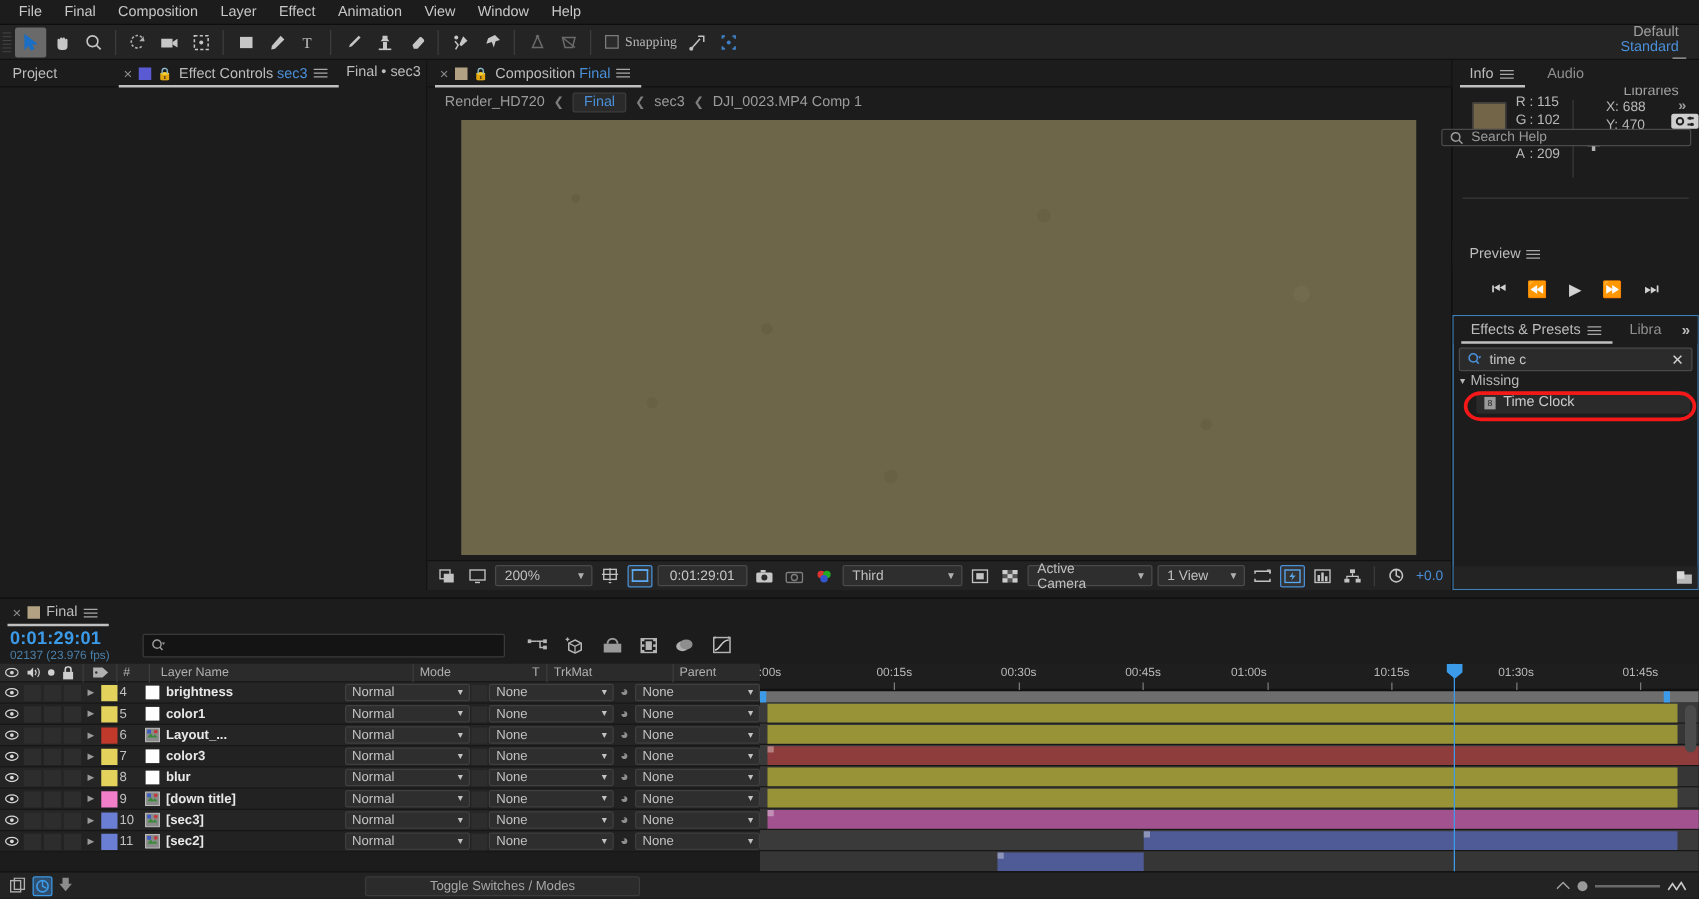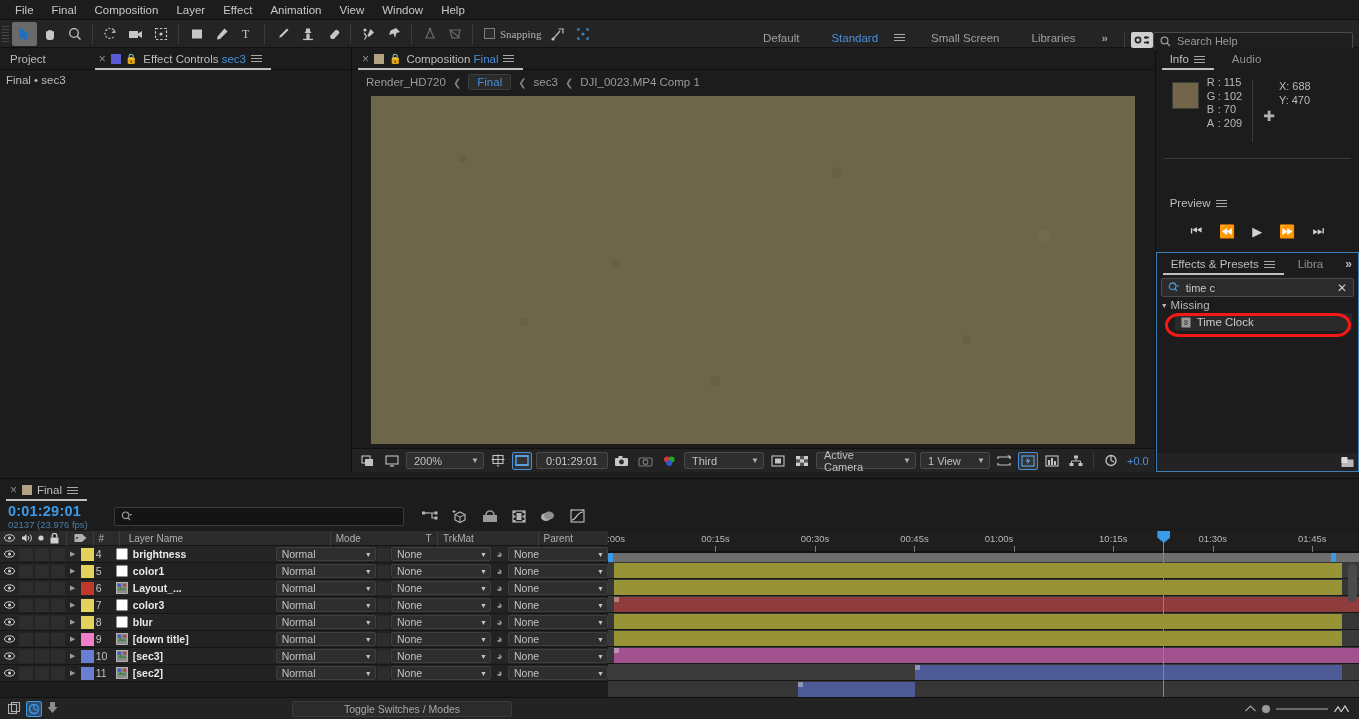--- a/index.html
+++ b/index.html
@@ -33,21 +33,21 @@
     background-size: 3px 3px; background-position: 1px 1px; background-repeat: repeat; opacity:.7;}
   .tbtn {
     width: 25px; height: 24px; display: flex; align-items: center; justify-content: center;
     color: #c6c6c6; position: relative; border-radius: 2px;
   }
   .tbtn.sel { background: #6a6a6a; }
   .tbtn.sel svg { fill: #111; stroke: #111; }
   .tsep { width: 1px; height: 20px; background: #3c3c3c; margin: 0 5px; }
   .snapbox { display:flex; align-items:center; gap:5px; margin-left:6px;font-family:Liberation Serif, serif; }
   .chk { width: 11px; height: 11px; border: 1px solid #7d7d7d; background: #2b2b2b; }
-  .ws-area { position:absolute; right:0; top:12px; height:28px; display:flex; align-items:flex-start; }
+  .ws-area { position:absolute; right:0; top:0; height:28px; display:flex; align-items:flex-end;flex-direction:column; }
   .ws { padding: 0 16px; font-size: 11.5px; color: #a0a0a0;}
   .ws.active { color: #4a90d9; }
   .searchhelp {
     display: flex; align-items: center; gap: 6px; width: 200px; height: 18px;
     border: 1px solid #4a4a4a; background: #1e1e1e; border-radius: 2px; padding: 0 6px;
     margin-right: 6px; color: #9a9a9a;
   }
 
   
   .panels { display: flex; height: 424px; background: #1c1c1c; }
@@ -62,21 +62,21 @@
   .ptab .ico-sq.tan { background: #b3a184; }
   .ptab .label { color: #bdbdbd; font-size: 11.5px; white-space: nowrap;}
   .ptab .label b { color: #4a90d9; font-weight: normal; }
   .ptab.active::after {
     content:''; position:absolute; left:0; right:0; bottom:0; height:2px; background:#c0c0c0;
   }
   .hamb { display:inline-block; width:11px; }
   .hamb i { display:block; height:1px; background:#a8a8a8; margin:2px 0; }
 
   
-  .left-panel { width: 360px; background: #1c1c1c; border-right: 1px solid #0d0d0d; display:flex; flex-direction:column; }
+  .left-panel { width: 360px; background: #1c1c1c; border-right: 1px solid #0d0d0d; display:flex; }
   .left-sub { height: 20px; padding-left: 6px; color:#bdbdbd; font-size:11.5px; display:flex; align-items:center; }
   .left-body { flex:1; background:#1c1c1c; }
 
   
   .center-panel { flex:1; background: #1c1c1c; display:flex; flex-direction:column; }
   .breadcrumb { height: 24px; display:flex; align-items:center; gap:7px; padding-left: 14px; font-size:11.5px; }
   .bc-item { color:#9b9b9b; }
   .bc-item.cur { color:#bdbdbd; border:1px solid #3d3d3d; background:#2a2a2a; padding:1px 8px; border-radius:2px; color:#4a90d9;}
   .bc-sep { color:#7d7d7d; font-size:10px; }
   .viewer-wrap { flex:1; display:flex; align-items:flex-start; justify-content:center; background:#1c1c1c; padding-top: 2px;}
@@ -465,21 +465,21 @@
               <circle cx="7.5" cy="7" r="2.4" fill="none" stroke="#7d7d7d" stroke-width="1.1"></circle>
             </svg>
         </div>
         <div class="vb-btn">
           <svg width="15" height="12" viewBox="0 0 15 12">
               <circle cx="5" cy="4.5" r="3" fill="#d33"></circle>
               <circle cx="9.5" cy="4.5" r="3" fill="#2a2"></circle>
               <circle cx="7.2" cy="8" r="3" fill="#35c"></circle>
             </svg>
         </div>
-        <div class="combo" style="width:80px">
+        <div class="combo" style="width:96px">
           <span>Third</span>
           <span class="caret">▼</span>
         </div>
         <div class="vb-btn">
           <svg width="14" height="12" viewBox="0 0 14 12">
               <rect x="1" y="1" width="12" height="10" fill="none" stroke="#c2c2c2" stroke-width="1.1"></rect>
               <rect x="4" y="3.5" width="6" height="5" fill="#c2c2c2"></rect>
             </svg>
         </div>
         <div class="vb-btn">

